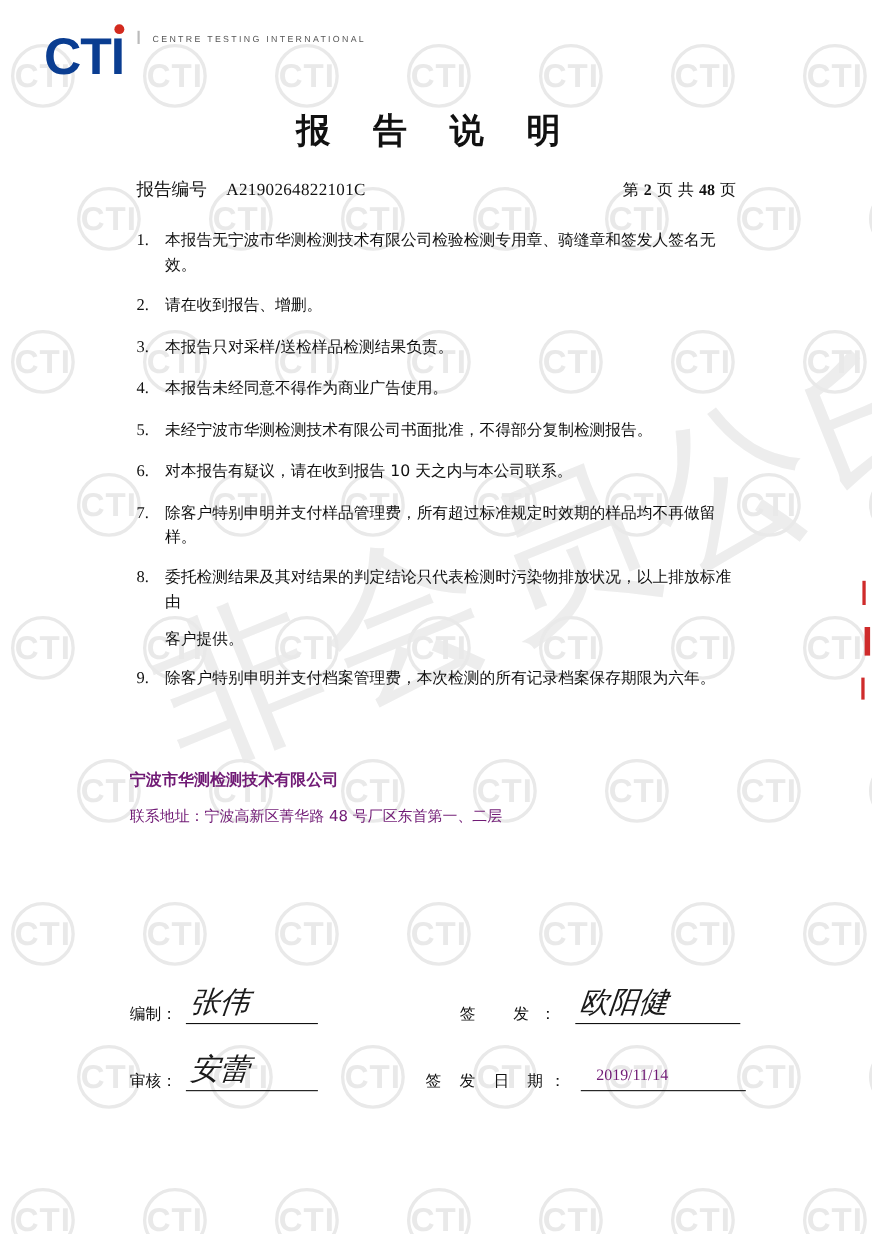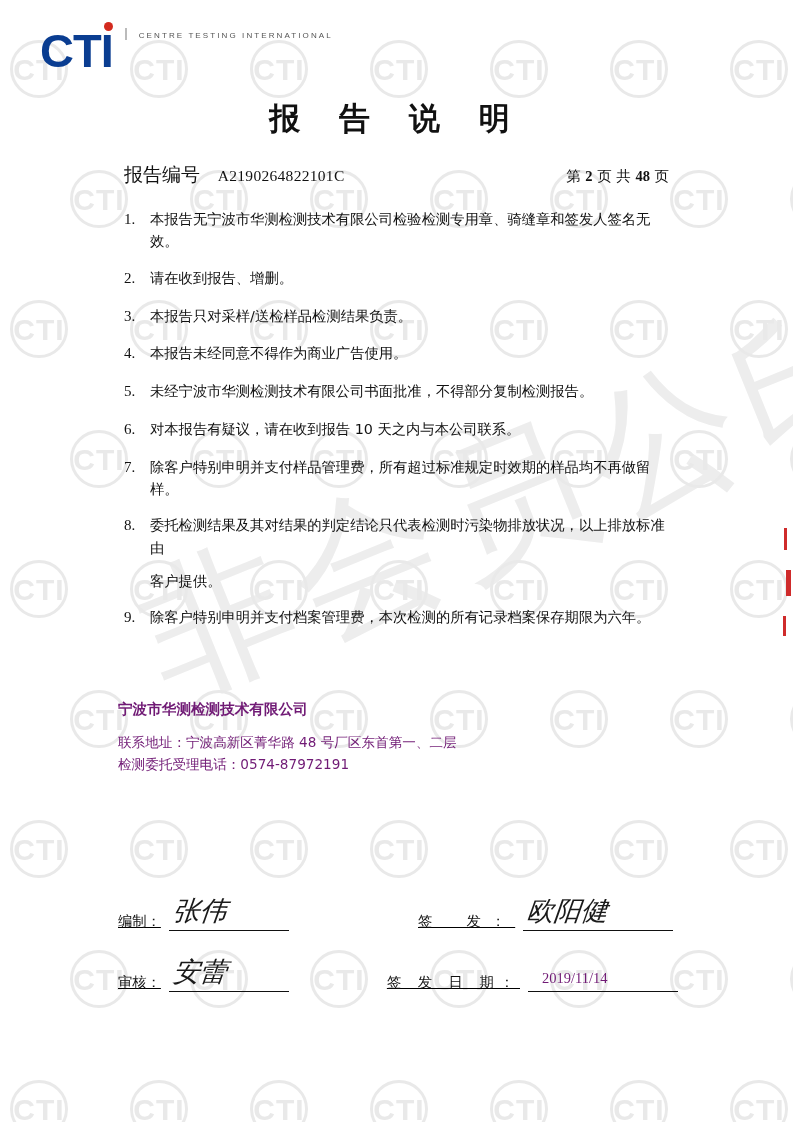--- a/index.html
+++ b/index.html
@@ -129,21 +129,21 @@
     left: 124px;
     width: 545px;
     display: flex;
     justify-content: space-between;
     align-items: baseline;
     font-size: 15px;
     color: #111;
   }
   .meta-left .label {
     font-family: Liberation Mono, monospace;
-    font-size: 19px;
+    font-size: 16px;
   }
   .meta-left .value {
     font-family: "Liberation Serif", serif;
     font-size: 15.5px;
     margin-left: 14px;
     letter-spacing: 0.3px;
   }
   .meta-right {
     font-family: "DejaVu Sans", sans-serif;
     font-size: 14.5px;
@@ -200,21 +200,20 @@
     font-size: 13.6px;
     line-height: 1.62;
   }
 
   
   .sign-area {
     position: absolute;
     top: 900px;
     left: 118px;
     width: 560px;
-    text-decoration: underline;
   }
   .sign-row {
     display: flex;
     align-items: flex-end;
     margin-bottom: 30px;
   }
   .sign-cell {
     display: flex;
     align-items: flex-end;
   }
@@ -419,21 +418,20 @@
         <div class="note">
           <div class="note-num">9.</div>
           <div class="note-text"><span>除客户特别申明并支付档案管理费，本次检测的所有记录档案保存期限为六年。</span></div>
         </div>
       </div>
 
     <div class="company">
       <div class="company-name">宁波市华测检测技术有限公司</div>
       <div id="company-lines">
           <div class="company-line">联系地址：宁波高新区菁华路 48 号厂区东首第一、二层</div>
-          <div class="company-line">检测委托受理电话：0574-87972191</div>
         </div>
     </div>
 
     <div class="sign-area">
       <div class="sign-row">
         <div class="sign-cell cell-left">
           <span class="sign-label">编制：</span>
           <span class="sign-line">
             <span class="sign-script">张伟</span>
           </span>

